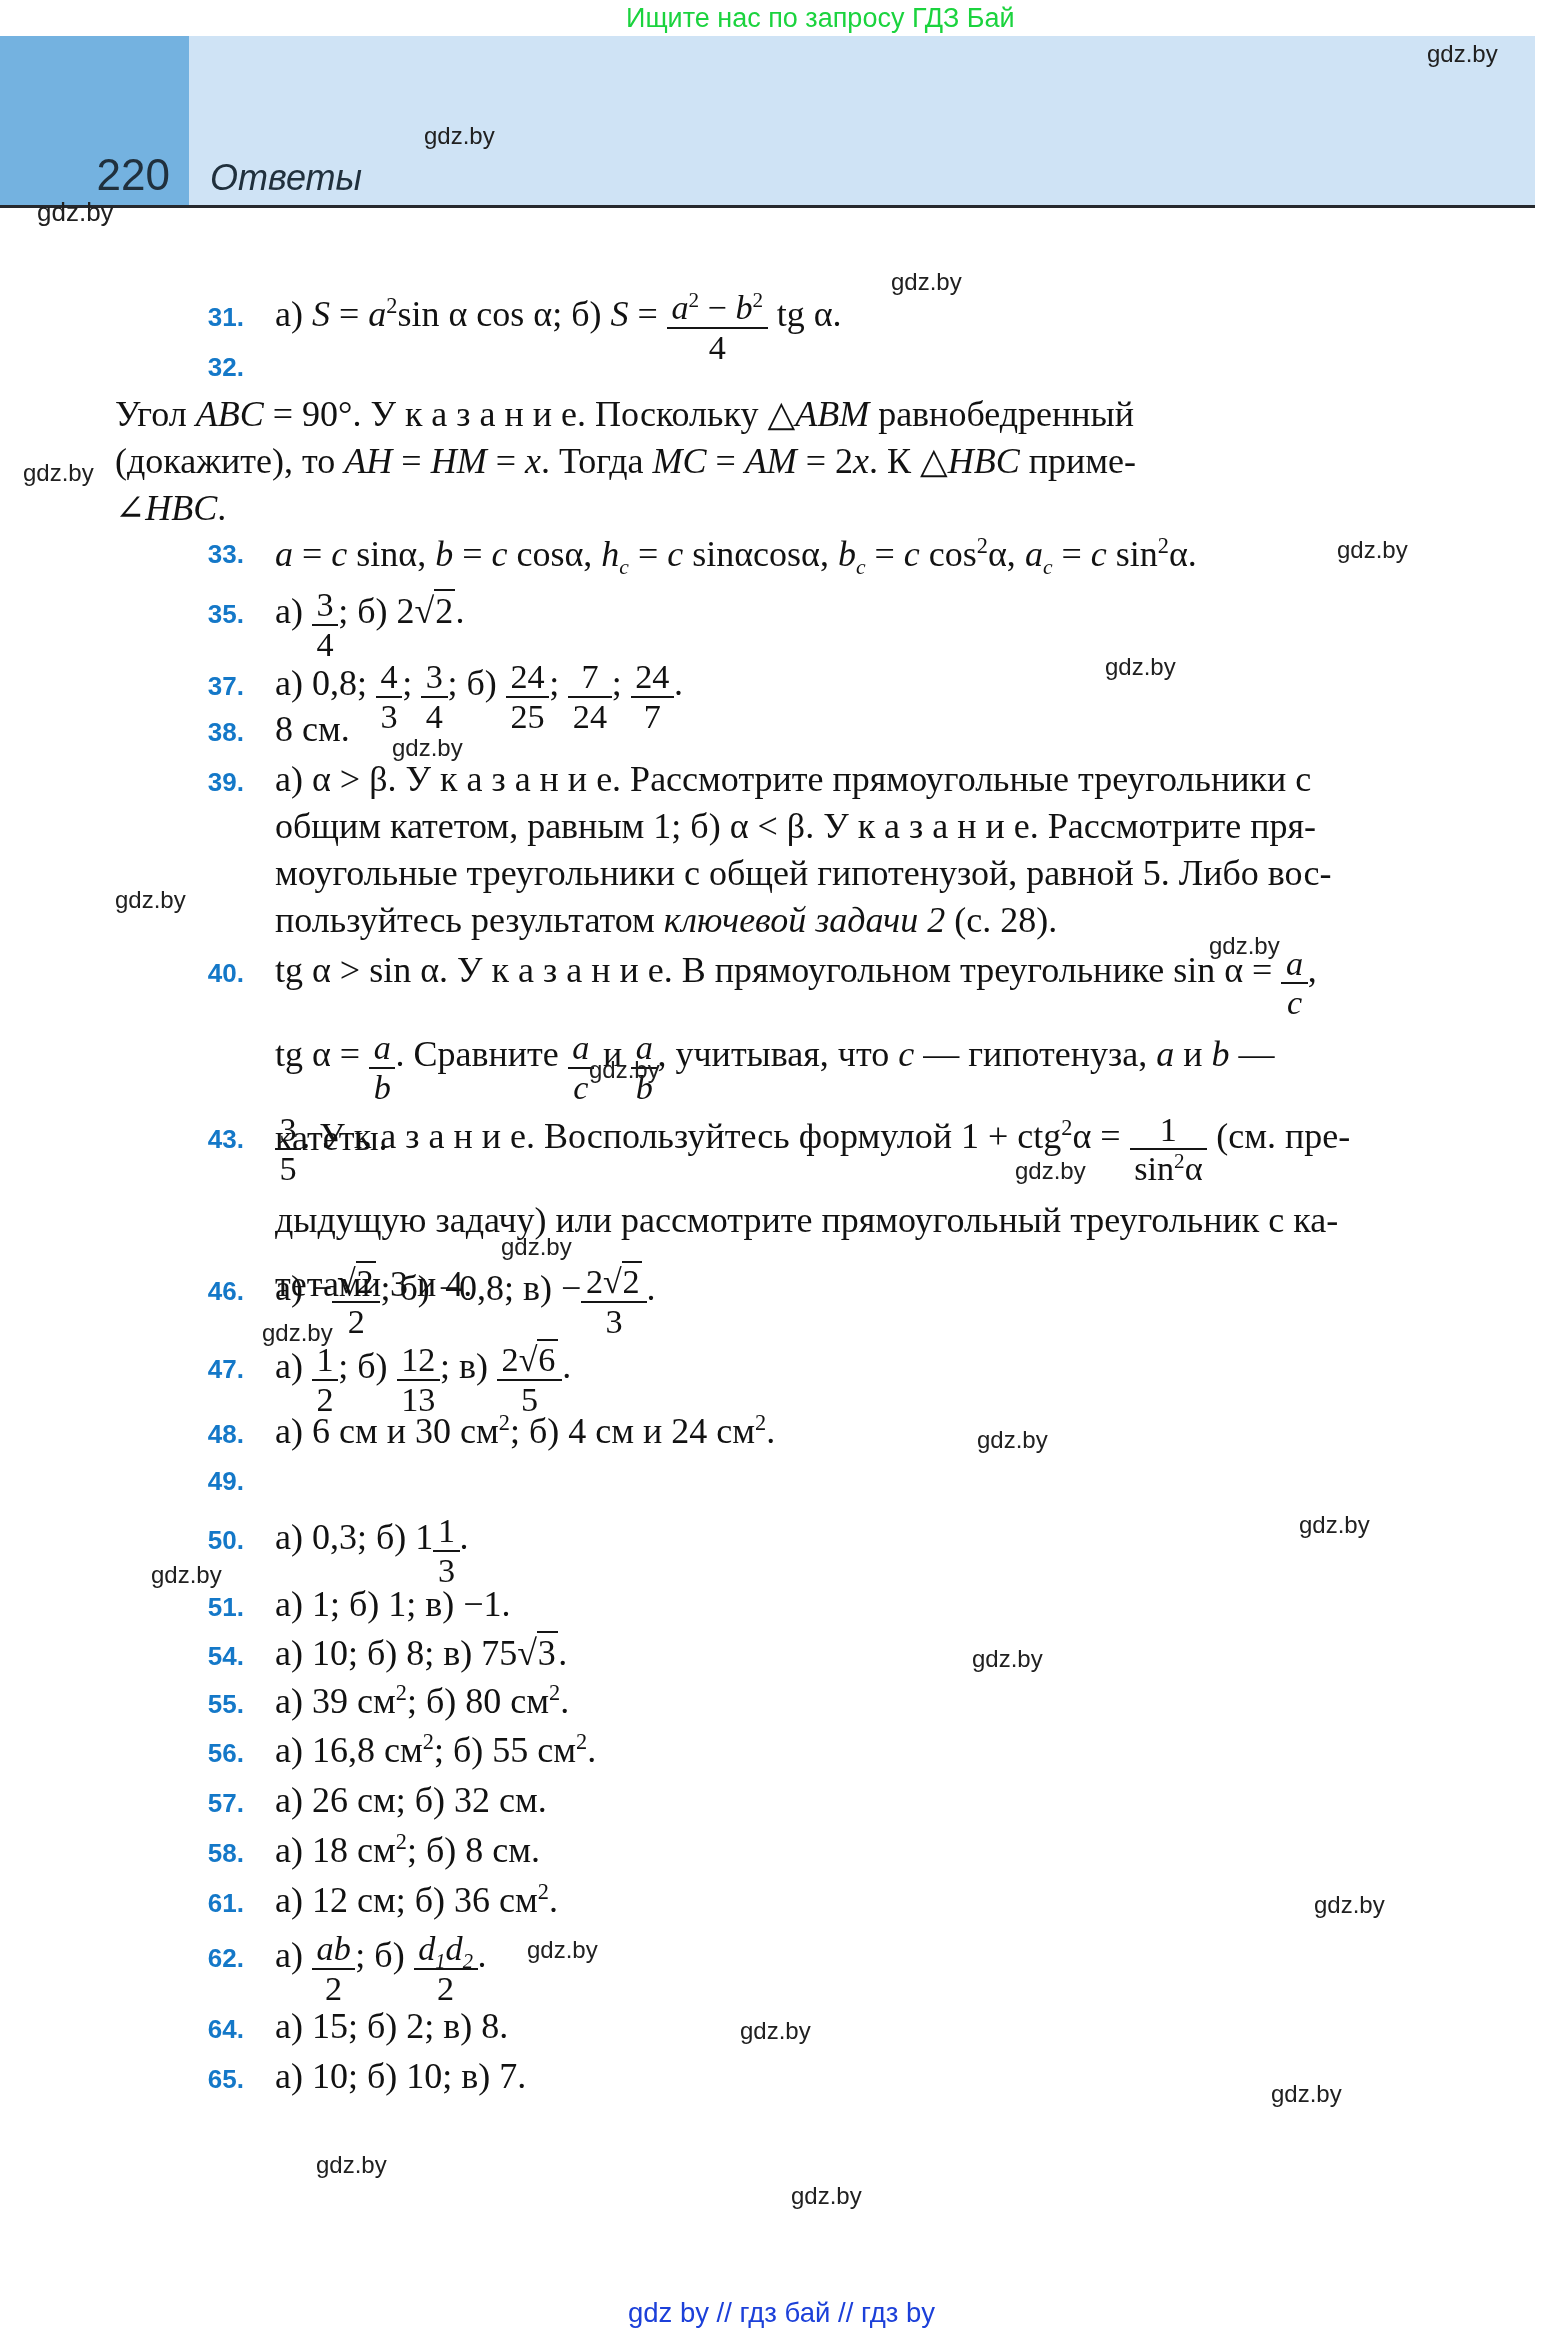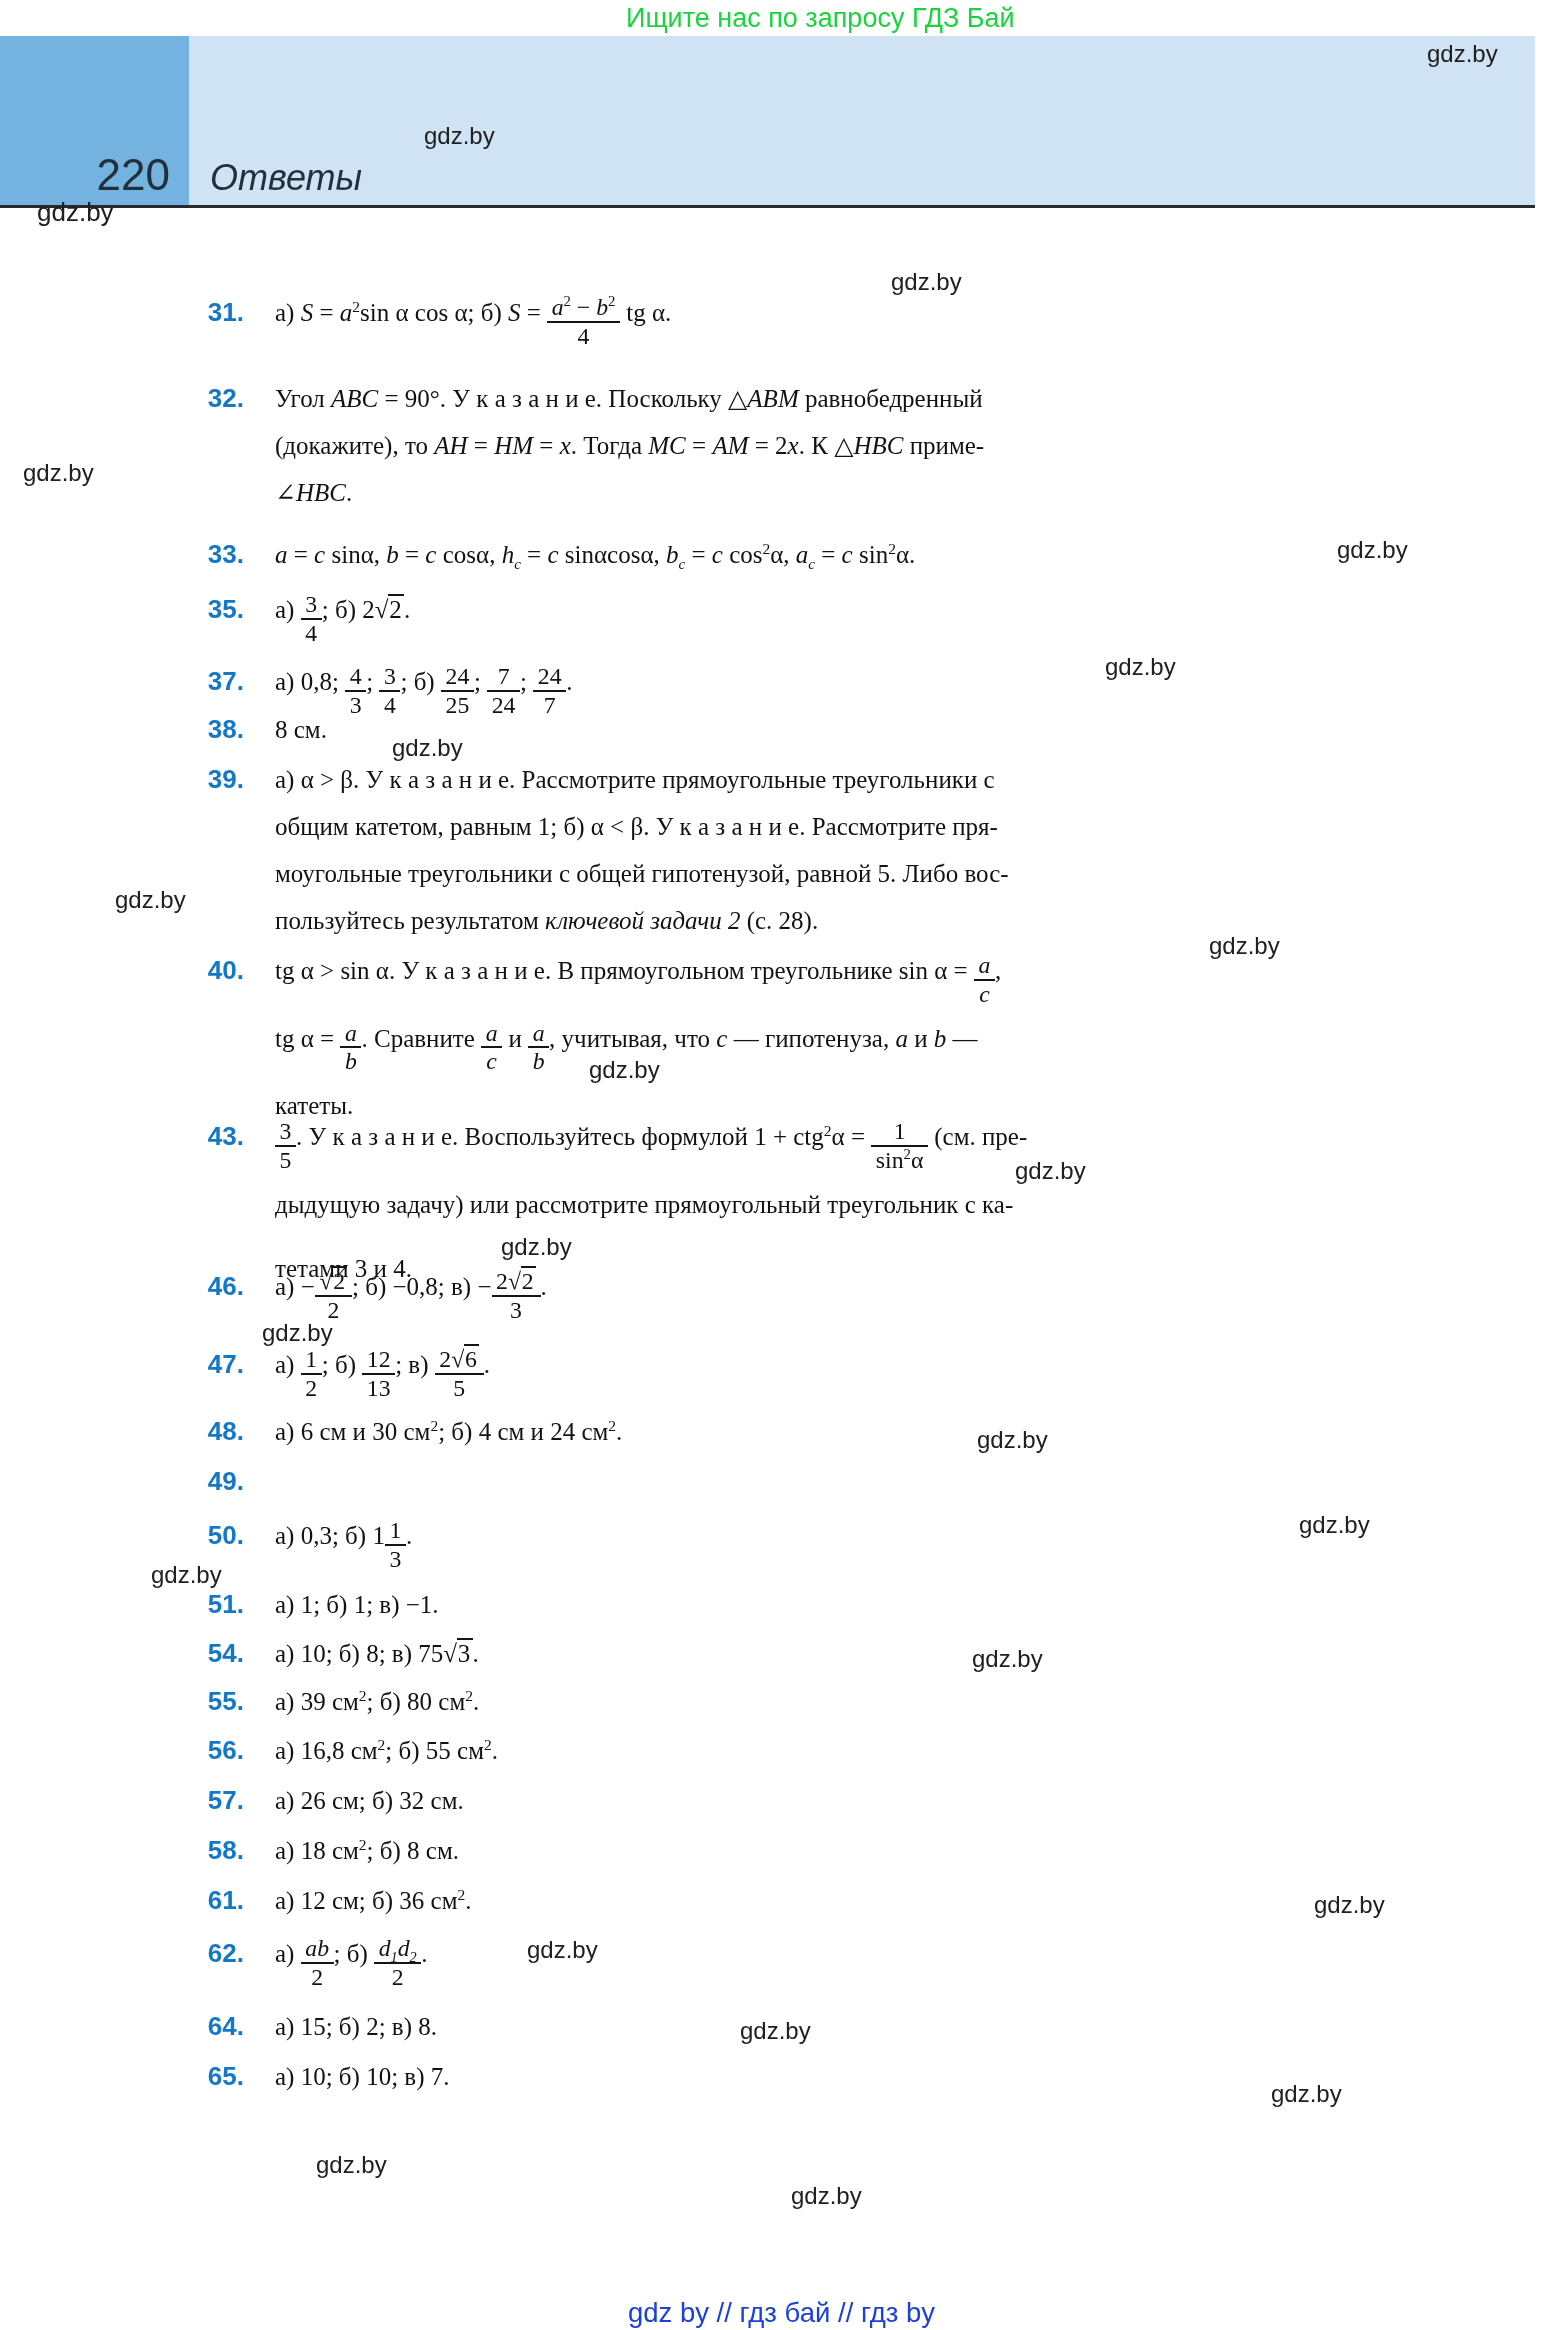--- a/index.html
+++ b/index.html
@@ -14,21 +14,21 @@
   .pagenum{position:absolute;left:0;top:117px;width:170px;text-align:right;
            font-family:"Liberation Sans","DejaVu Sans",sans-serif;font-size:44px;color:#20303d;line-height:1;}
   .sectitle{position:absolute;left:210px;top:124px;font-family:"Liberation Sans","DejaVu Sans",sans-serif;
             font-style:italic;font-size:36px;color:#20303d;line-height:1;}
   .rule{position:absolute;left:0;top:205px;width:1535px;height:3.1px;background:#26292e;}
 
   .item-row{position:absolute;left:115px;display:flex;align-items:baseline;}
   .item-num{flex:none;width:129px;text-align:right;margin-right:31px;
             font-family:"Liberation Sans","DejaVu Sans",sans-serif;font-weight:bold;
             font-size:26px;color:var(--number-blue);line-height:47px;}
-  .item-content{font-size:25px;line-height:47px;}
+  .item-content{font-size:36px;line-height:47px;}
   .item-content .line{white-space:nowrap;}
   .lh84 .item-content{line-height:64px;}
   .lh84 .item-num{line-height:64px;}
 
   .item-content i{font-family:"Liberation Serif","DejaVu Serif",serif;}
   .item-content sup{font-size:0.62em;line-height:0;vertical-align:super;}
   .item-content sub{font-size:0.6em;line-height:0;vertical-align:sub;font-style:italic;}
   .f{display:inline-block;vertical-align:-0.95em;text-align:center;line-height:1.1;font-size:0.95em;}
   .f .t{display:block;border-bottom:2.3px solid #151515;padding:0 4.6px;}
   .f .b{display:block;padding:0 4.6px;}
@@ -56,21 +56,21 @@
   </div>
   <div class="rule"></div>
 
   <div id="items">
       <div class="item-row" style="top: 289px;">
         <span class="item-num">31.</span>
         <div class="item-content">
           <div class="line">а) <i>S</i> = <i>a</i><sup>2</sup>sin α cos α; б) <i>S</i> = <span class="f"><span class="t"><i>a</i><sup>2</sup> − <i>b</i><sup>2</sup></span><span class="b">4</span></span> tg α.</div>
         </div>
       </div>
-      <div class="item-row" style="top: 375px;">
+      <div class="item-row" style="top: 344px; flex-direction: column;">
         <span class="item-num">32.</span>
         <div class="item-content">
           <div class="line">Угол <i>ABC</i> = 90°. У к а з а н и е. Поскольку △<i>ABM</i> равнобедренный</div>
           <div class="line">(докажите), то <i>AH</i> = <i>HM</i> = <i>x</i>. Тогда <i>MC</i> = <i>AM</i> = 2<i>x</i>. К △<i>HBC</i> приме-</div>
           <div class="line">∠<i>HBC</i>.</div>
         </div>
       </div>
       <div class="item-row" style="top: 531px; align-items: center;">
         <span class="item-num">33.</span>
         <div class="item-content">

